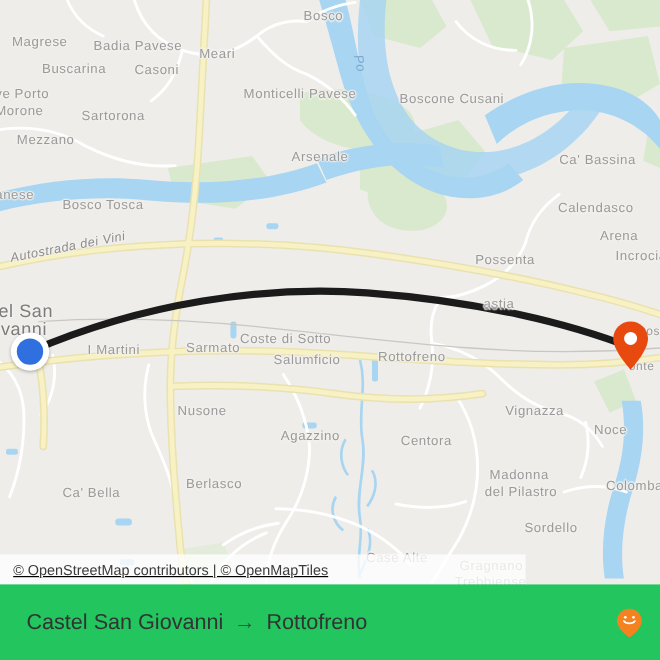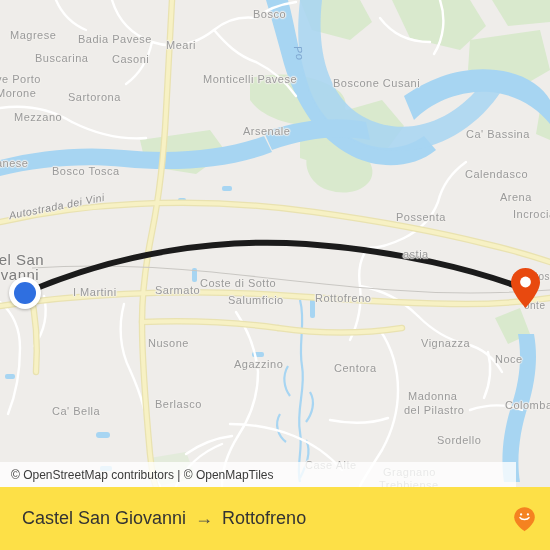--- a/index.html
+++ b/index.html
@@ -123,43 +123,44 @@
     cursor: pointer;
     padding: 0;
     box-shadow: 0 1px 2px rgba(0,0,0,0.18);
   }
 
   
   #attribution {
     position: absolute;
     left: 0;
     bottom: 0;
-    width: 516px;
+    width: 438px;
     height: 25px;
     background: rgba(255,255,255,0.78);
     display: flex;
     align-items: center;
     box-sizing: border-box;
     padding-left: 11px;
+    text-decoration: underline;
   }
   #attribution .attr-text {
     font-size: 12px;
     color: #3b3b3b;
     font-family: "Liberation Sans", sans-serif;
     white-space: nowrap;
   }
 
   
   #footer {
     position: absolute;
     left: 0;
     top: 487px;
     width: 550px;
     height: 63px;
-    background: #fde047;
+    background: #22c55e;
     display: flex;
     align-items: center;
     justify-content: space-between;
     box-sizing: border-box;
     padding: 0 14px 0 22px;
     gap: 32px;
   }
   #route-title {
     display: flex;
     align-items: center;

